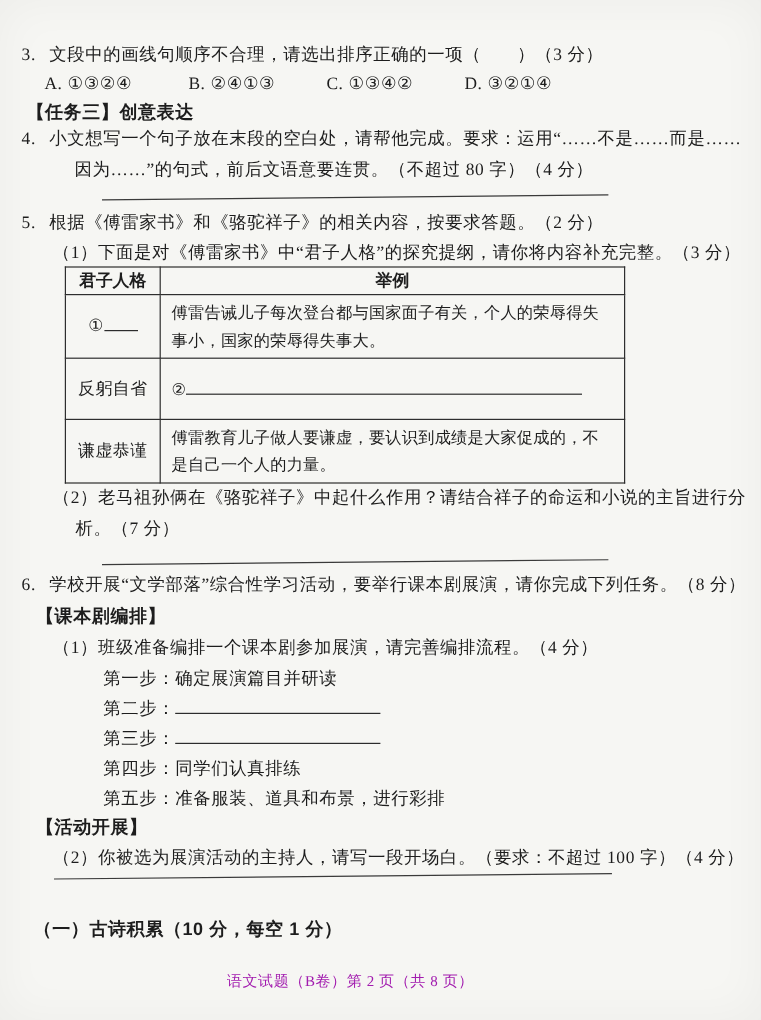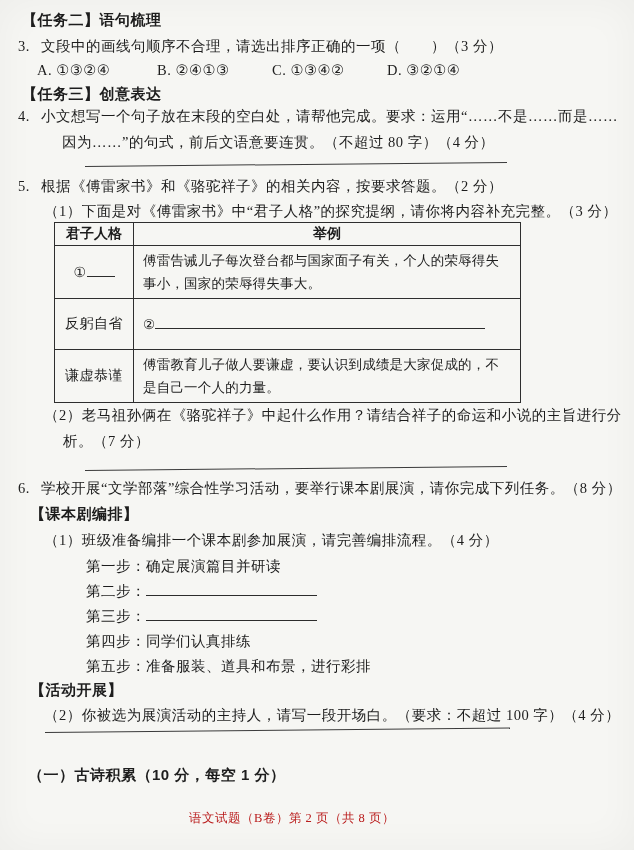--- a/index.html
+++ b/index.html
@@ -15,28 +15,27 @@
   .qnum { display:inline-block; min-width:14px; margin-right:9px; }
   .opt { position:absolute; top:0; white-space:nowrap; font-size:14.5px; letter-spacing:0.5px; }
   .blank { display:inline-block; border-bottom:1px solid #2c2c2c; height:13px; vertical-align:baseline; }
   .rule { position:absolute; height:1px; background:#3a3a3a; transform:rotate(-0.55deg); transform-origin:left center; }
   .rule2px { height:1.4px; }
   table.grid { position:absolute; border-collapse:collapse; table-layout:fixed; background:transparent; }
   table.grid td { border:1px solid #2e2e2e; vertical-align:middle; color:#1d1d1d; }
   td.trait { text-align:center; font-size:14px; letter-spacing:0.5px; }
   td.example { padding:3px 9px; font-size:13.5px; line-height:23px; letter-spacing:0.2px; white-space:normal; word-break:break-all; }
   tr.thead td { text-align:center; font-family:"Liberation Sans","DejaVu Sans",sans-serif; font-weight:bold; font-size:14px; }
-  .footer { position:absolute; left:0; width:584px; text-align:center; font-size:12.5px; letter-spacing:0.5px; color:#b91c1c; }
+  .footer { position:absolute; left:0; width:584px; text-align:center; font-size:12.5px; letter-spacing:0.5px; color:#a21caf; }
 </style>
 </head>
 <body>
 
 <div class="page">
 
-  <div class="abs hd" style="left:22px; top:10px">【任务二】语句梳理</div>
 
   <div class="abs" style="left:18px; top:36px">
     <span class="qnum">3.</span><span>文段中的画线句顺序不合理，请选出排序正确的一项（　　）（3 分）</span>
   </div>
 
   <div class="abs" style="left:0; top:60px; width:634px; height:20px">
     <span class="opt" style="left:37px">A. ①③②④</span>
     <span class="opt" style="left:157px">B. ②④①③</span>
     <span class="opt" style="left:272px">C. ①③④②</span>
     <span class="opt" style="left:387px">D. ③②①④</span>

